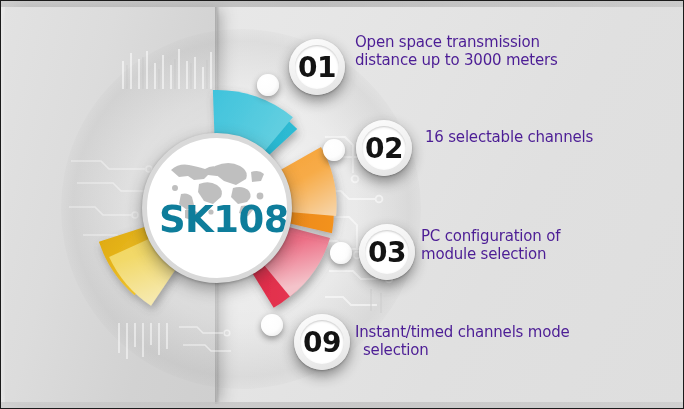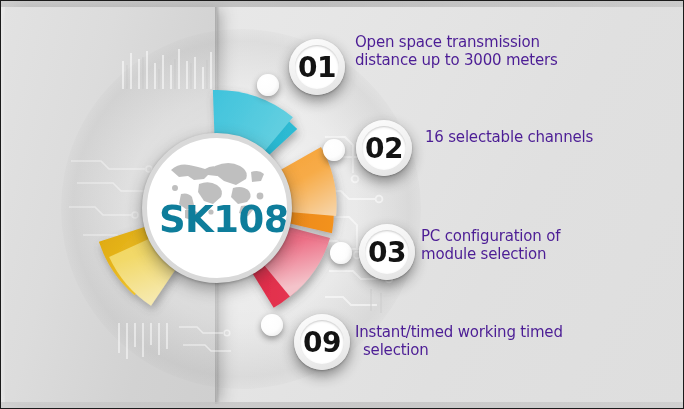--- a/index.html
+++ b/index.html
@@ -362,17 +362,17 @@
   <div class="item-text it2">
     <div class="line1">16 selectable channels</div>
   </div>
 
   <div class="item-text it3">
     <div class="line1">PC configuration of</div>
     <div class="line2">module selection</div>
   </div>
 
   <div class="item-text it4">
-    <div class="line1">Instant/timed working timed</div>
+    <div class="line1">Instant/timed channels mode</div>
     <div class="line2">selection</div>
   </div>
 
 </div>
 
 </body></html>

